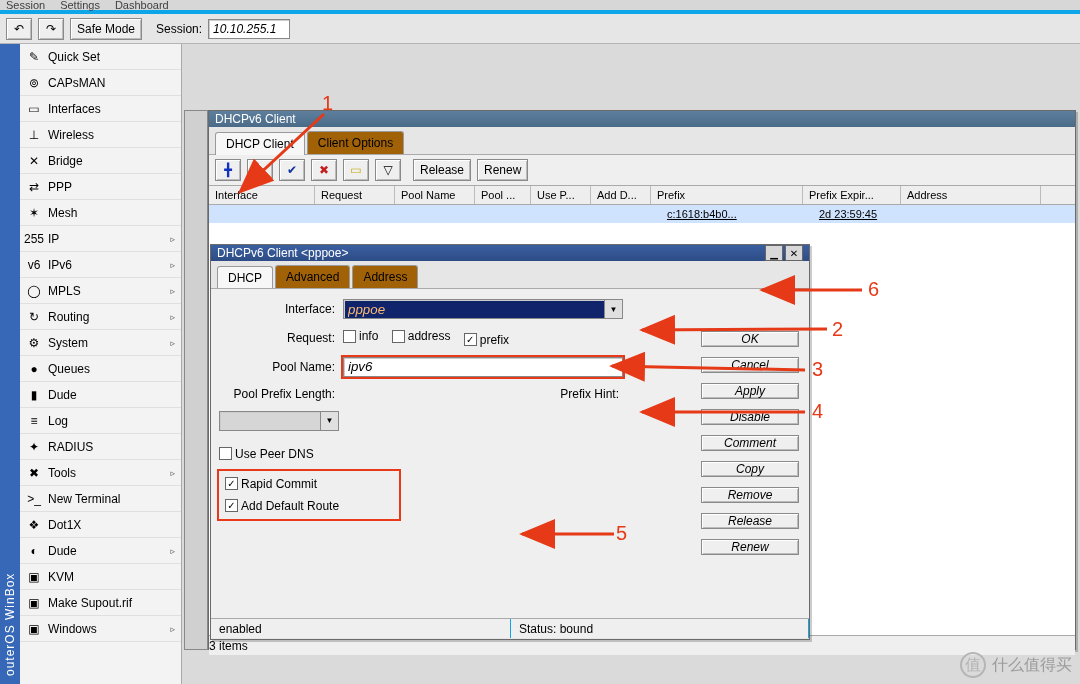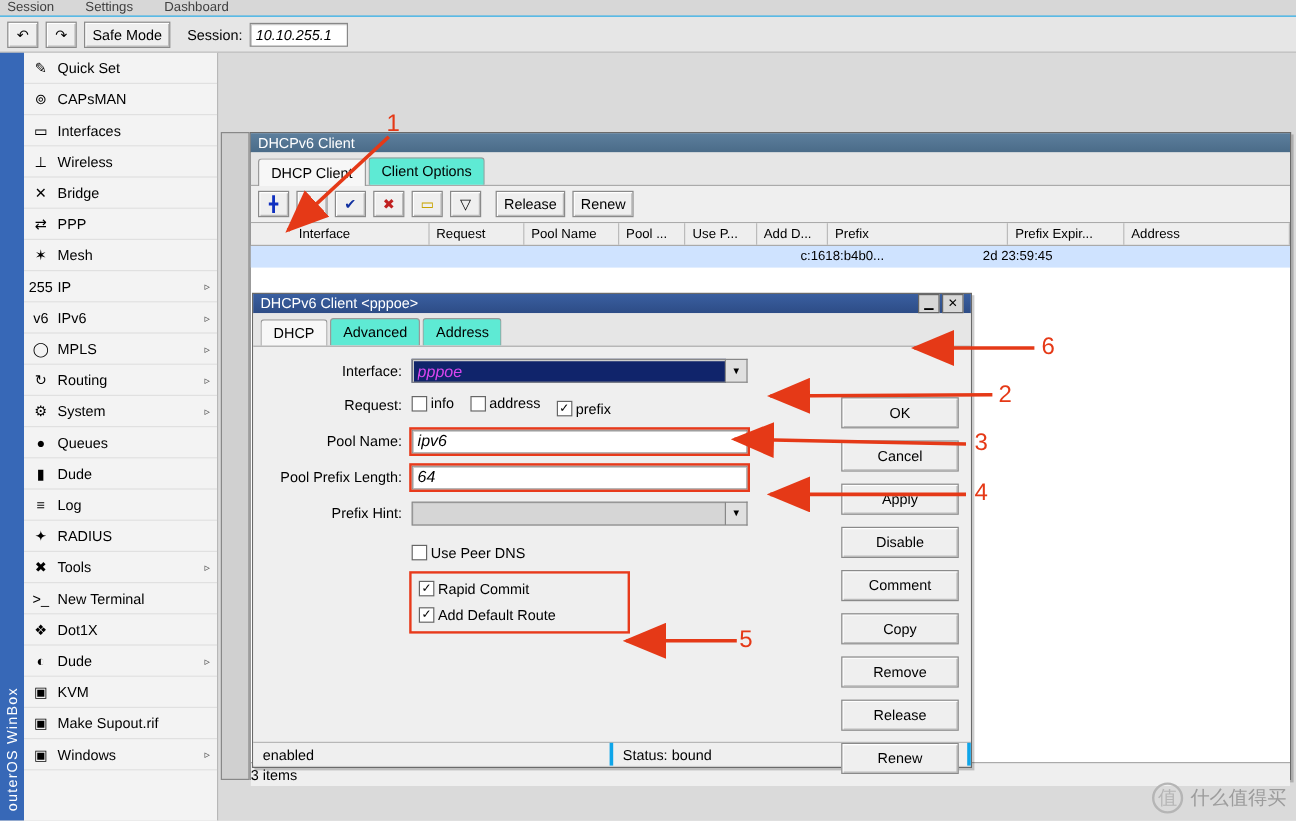--- a/index.html
+++ b/index.html
@@ -1,61 +1,61 @@
 <!DOCTYPE html>
 <html><head>
 <meta charset="utf-8">
 <style>
   html,body{margin:0;padding:0;font-family:"Tahoma","Segoe UI",sans-serif;font-size:12px;color:#000;background:#e0e0e0;}
   *{box-sizing:border-box;}
   .app{width:1080px;height:684px;position:relative;background:#e4e4e4;overflow:hidden;}
   
-  .menubar{height:14px;background:#d7d7d7;padding:0 6px;font-size:11px;color:#404040;display:flex;gap:26px;border-bottom:1px solid #0ea5e9;}
+  .menubar{height:14px;background:#d7d7d7;padding:0 6px;font-size:11px;color:#404040;display:flex;gap:15px;border-bottom:4px solid #0ea5e9;align-items:center;}
   
   .topbar{height:30px;background:#e6e6e6;border-bottom:1px solid #b5b5b5;display:flex;align-items:center;padding:0 6px;gap:6px;}
   .btn3d{background:#efefef;border:1px solid #8a8a8a;box-shadow:inset 1px 1px 0 #fff,inset -1px -1px 0 #bbb;padding:2px 6px;height:22px;display:inline-flex;align-items:center;justify-content:center;cursor:default;}
   .btn3d.small{width:26px;}
   .tbx{background:#fff;border:1px solid #888;box-shadow:inset 1px 1px 0 #ccc;padding:2px 4px;height:20px;font-style:italic;}
   
   .main{position:absolute;top:44px;left:0;right:0;bottom:0;display:flex;}
   .rail{width:20px;background:#3768b7;color:#fff;writing-mode:vertical-rl;transform:rotate(180deg);display:flex;align-items:center;justify-content:flex-start;padding:8px 0;font-size:12px;letter-spacing:1px;}
   .sidebar{width:162px;background:#f3f3f3;border-right:1px solid #a9a9a9;overflow:hidden;}
   .side-item{height:26px;display:flex;align-items:center;padding:0 6px;gap:6px;border-bottom:1px solid #e0e0e0;}
   .side-item .tri{margin-left:auto;color:#555;font-size:9px;}
   .icon{width:16px;height:16px;display:inline-flex;align-items:center;justify-content:center;font-size:12px;}
   
   .workspace{flex:1;position:relative;background:#dadada;}
   
   .win{position:absolute;background:#e6e6e6;border:1px solid #6a6a6a;box-shadow:2px 2px 0 rgba(0,0,0,.2);}
   .win .titlebar{height:16px;background:linear-gradient(#5d7f9d,#4a6b88);color:#fff;font-size:12px;padding:3px 6px;display:flex;align-items:center;}
   .win .titlebtns{margin-left:auto;display:flex;gap:2px;}
   .titlebtns .tb{width:18px;height:16px;background:#d8d8d8;border:1px solid #666;display:flex;align-items:center;justify-content:center;font-size:10px;color:#000;}
   .tabs{display:flex;align-items:flex-end;background:#e6e6e6;padding:4px 6px 0 6px;}
-  .tab{background:#5eead4;border:1px solid #9a9a9a;border-bottom:none;padding:4px 10px;margin-right:2px;border-radius:3px 3px 0 0;}
+  .tab{background:#a16207;border:1px solid #9a9a9a;border-bottom:none;padding:4px 10px;margin-right:2px;border-radius:3px 3px 0 0;}
   .tab.active{background:#f7f7f7;position:relative;top:1px;}
   .toolbar{background:#efefef;border-top:1px solid #aaa;border-bottom:1px solid #aaa;padding:4px 6px;display:flex;align-items:center;gap:6px;}
   .grid-header{display:flex;background:#eee;border-bottom:1px solid #aaa;}
   .gh{border-right:1px solid #bbb;padding:3px 6px;font-size:11px;white-space:nowrap;overflow:hidden;}
   .grid-body{background:#fff;position:relative;height:100%;}
-  .row{display:flex;height:18px;align-items:center;}
+  .row{display:flex;height:18px;align-items:center;text-decoration:underline;}
   .row.sel{background:#cfe3ff;}
   .cell{padding:0 6px;font-size:11px;white-space:nowrap;overflow:hidden;}
   .statusbar{height:20px;border-top:1px solid #aaa;background:#efefef;display:flex;align-items:center;}
-  .status-cell{border-right:3px solid #0ea5e9;padding:0 8px;height:100%;display:flex;align-items:center;}
+  .status-cell{border-right:1px solid #0ea5e9;padding:0 8px;height:100%;display:flex;align-items:center;}
   
   .dialog{z-index:10;}
   .form{padding:10px 8px 10px 8px;display:grid;grid-template-columns:120px 280px;row-gap:10px;column-gap:4px;align-items:center;}
   .lbl{text-align:right;padding-right:4px;}
   .combo{display:flex;}
   .combo input{flex:1;}
   .combo .drop{width:18px;background:#e0e0e0;border:1px solid #888;border-left:none;display:flex;align-items:center;justify-content:center;font-size:8px;}
   .chk{display:inline-flex;align-items:center;gap:3px;margin-right:10px;}
   .chk .box{width:13px;height:13px;background:#fff;border:1px solid #666;display:flex;align-items:center;justify-content:center;font-size:10px;line-height:1;}
   .right-buttons{position:absolute;right:10px;top:42px;display:flex;flex-direction:column;gap:10px;}
-  .right-buttons .btn3d{width:98px;height:26px;justify-content:center;}
+  .right-buttons .btn3d{width:98px;height:16px;justify-content:center;font-style:italic;}
   .highlight{outline:2px solid #e83a1b;}
   .anno-num{position:absolute;color:#e53917;font-size:20px;font-weight:normal;pointer-events:none;z-index:101;}
   svg.arrows{position:absolute;inset:0;width:100%;height:100%;pointer-events:none;z-index:99;}
   .watermark{position:absolute;right:8px;bottom:6px;color:#9c9c9c;font-size:16px;z-index:200;display:flex;align-items:center;gap:6px;}
   .watermark .logo{width:26px;height:26px;border:2px solid #b5b5b5;border-radius:50%;display:flex;align-items:center;justify-content:center;color:#b5b5b5;}
   .bg-window-stub{position:absolute;left:2px;top:66px;width:24px;height:540px;background:#d0d0d0;border:1px solid #888;}
 </style>
 </head>
 <body>
 
@@ -213,21 +213,21 @@
           <div class="btn3d small">
               <span style="color:#c7a400">▭</span>
             </div>
           <div class="btn3d small">
               <span>▽</span>
             </div>
           <div class="btn3d" style="margin-left:6px">Release</div>
           <div class="btn3d">Renew</div>
         </div>
         <div class="grid-header" id="grid-header">
-            <div class="gh" style="width: 116px; margin-left: 34px;">Interface</div>
+            <div class="gh" style="width: 106px;">Interface</div>
             <div class="gh" style="width: 80px;">Request</div>
             <div class="gh" style="width: 80px;">Pool Name</div>
             <div class="gh" style="width: 56px;">Pool ...</div>
             <div class="gh" style="width: 60px;">Use P...</div>
             <div class="gh" style="width: 60px;">Add D...</div>
             <div class="gh" style="width: 152px;">Prefix</div>
             <div class="gh" style="width: 98px;">Prefix Expir...</div>
             <div class="gh" style="width: 140px;">Address</div>
           </div>
         <div class="grid-body" style="height:430px">
@@ -263,21 +263,21 @@
         <div class="tabs">
           <div class="tab active">DHCP</div>
           <div class="tab">Advanced</div>
           <div class="tab">Address</div>
         </div>
 
         <div style="position:relative;background:#efefef;border-top:1px solid #aaa;height:330px">
           <div class="form">
             <div class="lbl">Interface:</div>
             <div class="combo">
-              <input class="tbx" style="background: rgb(16, 36, 107); color: #d946ef; width: 100%;" value="pppoe">
+              <input class="tbx" style="background: rgb(16, 36, 107); color: #fdba74; width: 100%;" value="pppoe">
               <div class="drop">▼</div>
             </div>
 
             <div class="lbl">Request:</div>
             <div>
               <span class="chk">
                   <span class="box"></span>
                   <span>info</span>
                 </span>
               <span class="chk">
@@ -287,21 +287,20 @@
               <span class="chk">
                   <span class="box">✓</span>
                   <span>prefix</span>
                 </span>
             </div>
 
             <div class="lbl">Pool Name:</div>
             <input class="tbx highlight" style="width: 100%;" value="ipv6">
 
             <div class="lbl">Pool Prefix Length:</div>
-            <input class="tbx highlight" style="width: 100%;" value="64">
 
             <div class="lbl">Prefix Hint:</div>
             <div class="combo">
               <input class="tbx" style="background: rgb(214, 214, 214); width: 100%;" value="">
               <div class="drop">▼</div>
             </div>
 
             <div></div>
             <div style="padding-top:6px">
               <div class="chk" style="margin-bottom:10px">

